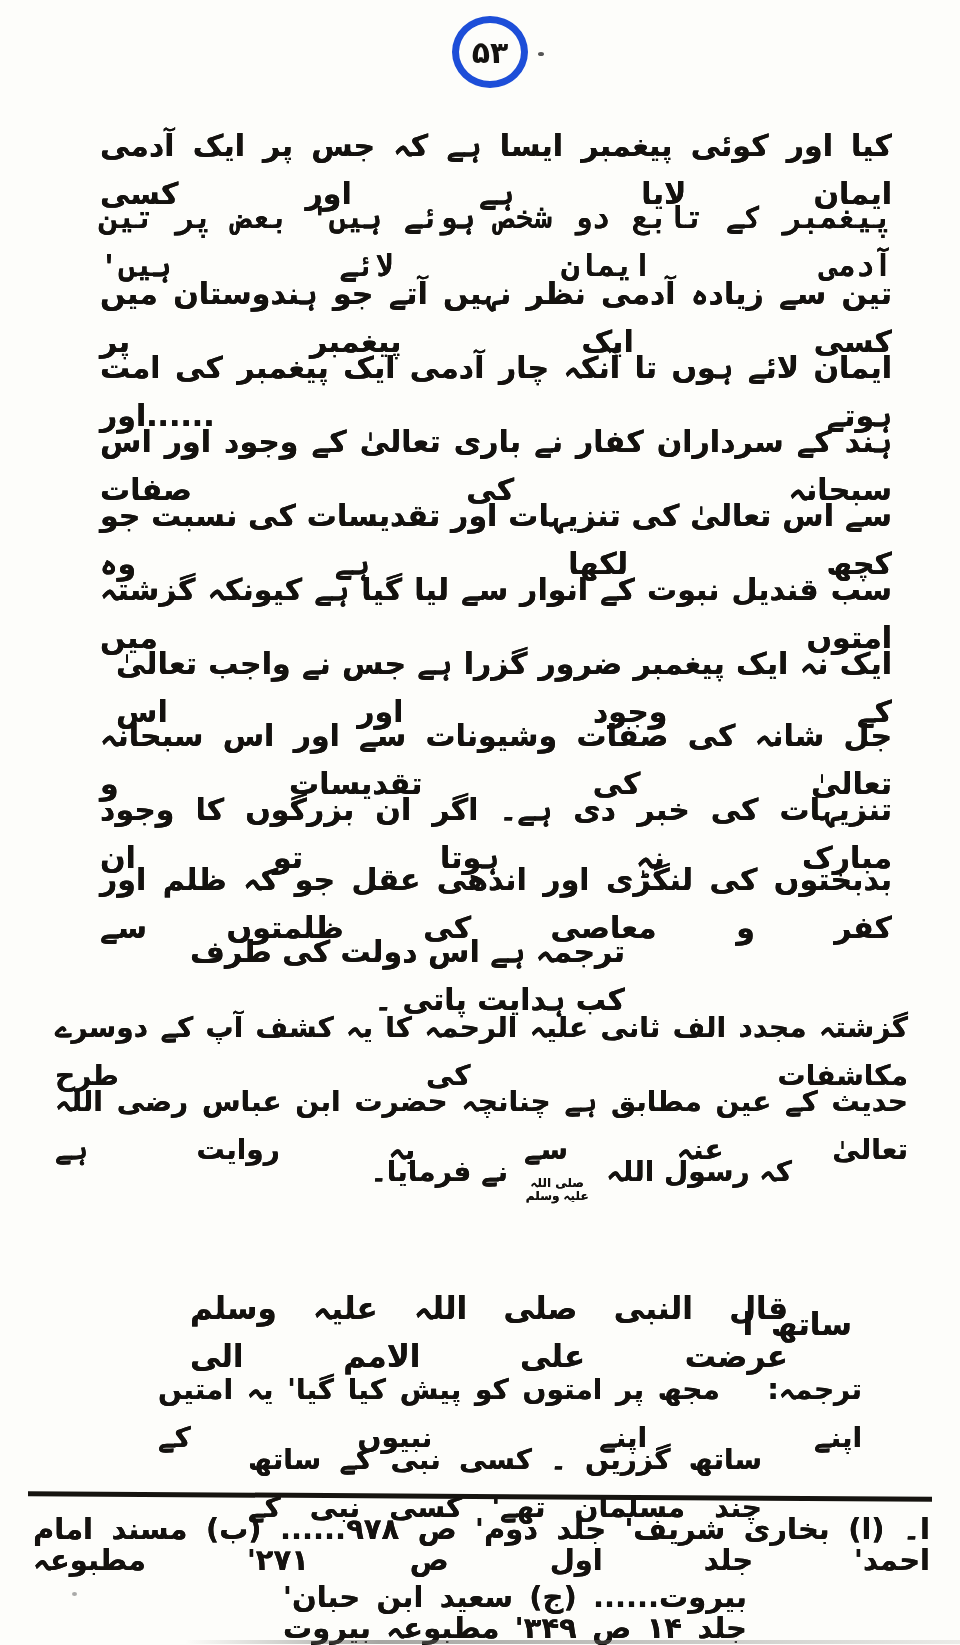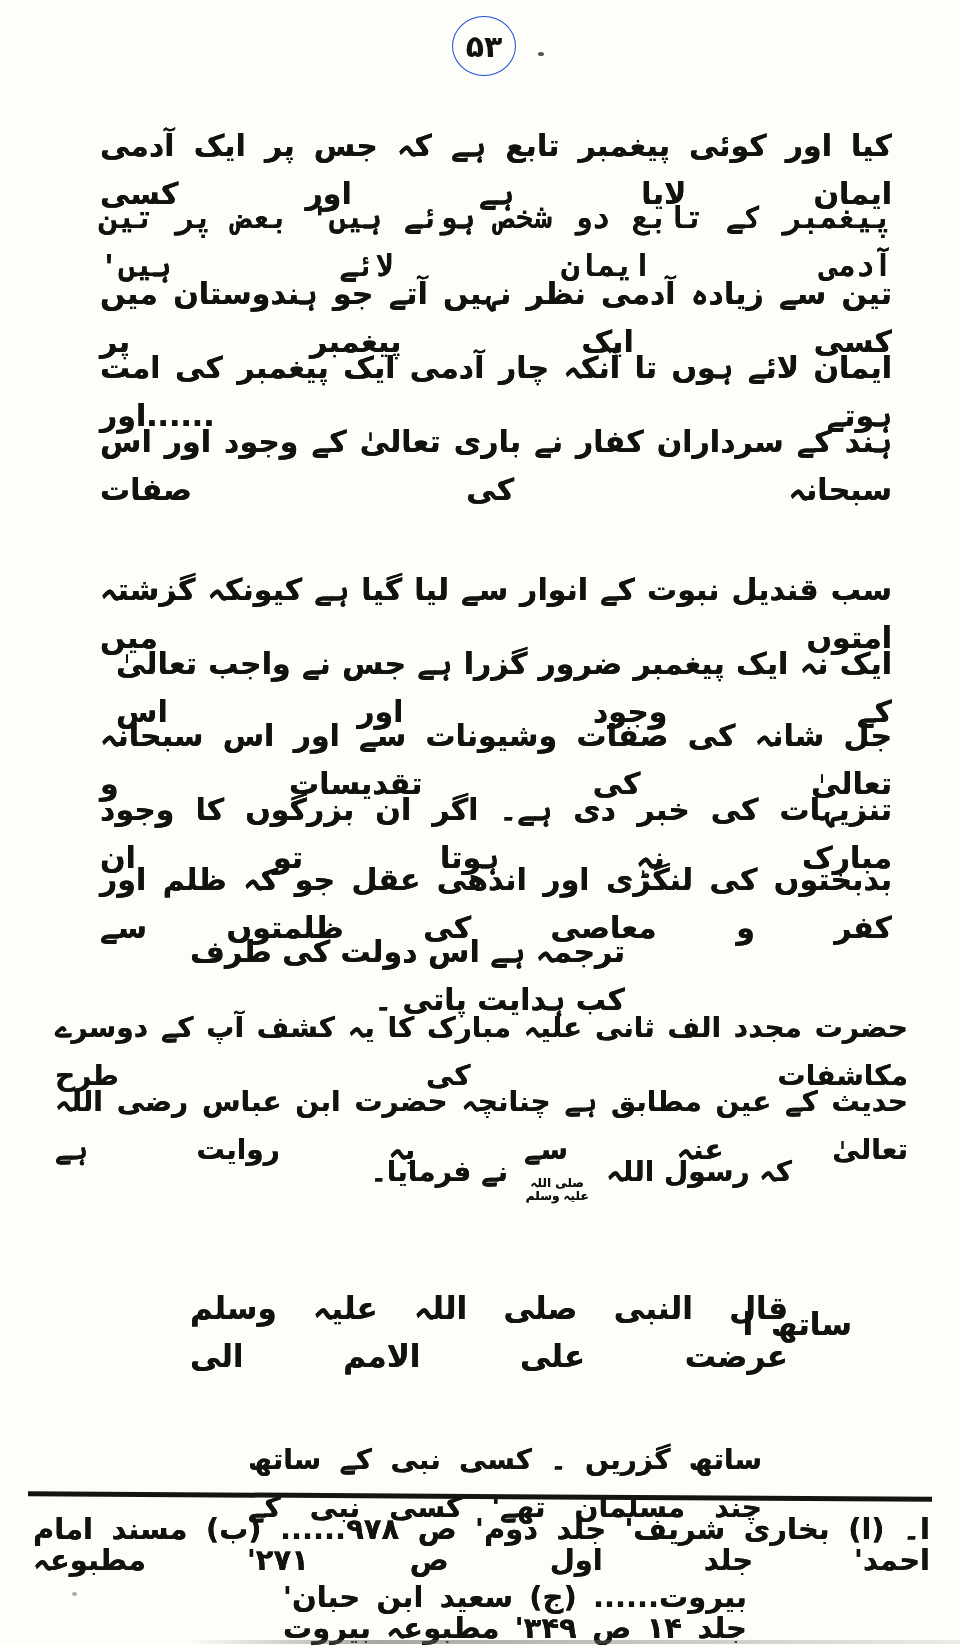--- a/index.html
+++ b/index.html
@@ -16,21 +16,21 @@
     white-space:normal;
   }
   .jl{text-align:justify;text-align-last:justify;}
   .rl{text-align:right;}
   .p2{font-size:28px;}
   .ar{font-size:31px;word-spacing:7px;}
   .tj{font-size:28px;}
   .fn{font-size:29px;line-height:31px;}
   .pgnum{
     position:absolute;left:452px;top:16px;width:62px;height:58px;
-    border:1px solid #1d4ed8;border-radius:50%;
+    border:7px solid #1d4ed8;border-radius:50%;
     display:flex;align-items:center;justify-content:center;
     font-size:30px;font-weight:700;color:#14120f;
   }
   .honorific{
     display:inline-flex;flex-direction:column;align-items:center;
     font-size:12px;line-height:13px;font-weight:700;
     vertical-align:-6px;margin:0 8px;
   }
   .rule{
     position:absolute;top:1494px;left:28px;width:904px;height:5px;
@@ -46,47 +46,52 @@
 </head>
 <body>
 
 <div class="page">
 
   <div class="pgnum">
     <span>۵۳</span>
   </div>
   <div class="speck" style="left:538px;top:52px;width:6px;height:4px;"></div>
 
-  <div class="line jl" style="top:122px;right:68px;left:100px;">کیا اور کوئی پیغمبر تابع ہے کہ جس پر ایک آدمی ایمان لایا ہے اور کسی</div>
+  <div class="line jl" style="top:122px;right:68px;left:100px;">کیا اور کوئی پیغمبر ایسا ہے کہ جس پر ایک آدمی ایمان لایا ہے اور کسی</div>
   <div class="line jl" style="top:196px;right:68px;left:100px;font-family:Liberation Mono, monospace;">پیغمبر کے تابع دو شخص ہوئے ہیں' بعض پر تین آدمی ایمان لائے ہیں'</div>
   <div class="line jl" style="top:270px;right:68px;left:100px;">تین سے زیادہ آدمی نظر نہیں آتے جو ہندوستان میں کسی ایک پیغمبر پر</div>
   <div class="line jl" style="top:344px;right:68px;left:100px;">ایمان لائے ہوں تا آنکہ چار آدمی ایک پیغمبر کی امت ہوتے ......اور</div>
   <div class="line jl" style="top:418px;right:68px;left:100px;">ہند کے سرداران کفار نے باری تعالیٰ کے وجود اور اس سبحانہ کی صفات</div>
+  <div class="line jl" style="top:492px;right:68px;left:100px;">سے اس تعالیٰ کی تنزیہات اور تقدیسات کی نسبت جو کچھ لکھا ہے وہ</div>
   <div class="line jl" style="top:566px;right:68px;left:100px;">سب قندیل نبوت کے انوار سے لیا گیا ہے کیونکہ گزشتہ امتوں میں</div>
   <div class="line jl" style="top:640px;right:68px;left:116px;">ایک نہ ایک پیغمبر ضرور گزرا ہے جس نے واجب تعالیٰ کے وجود اور اس</div>
   <div class="line jl" style="top:712px;right:68px;left:100px;">جل شانہ کی صفات وشیونات سے اور اس سبحانہ تعالیٰ کی تقدیسات و</div>
   <div class="line jl" style="top:786px;right:68px;left:100px;">تنزیہات کی خبر دی ہے۔ اگر ان بزرگوں کا وجود مبارک نہ ہوتا تو ان</div>
   <div class="line jl" style="top:856px;right:68px;left:100px;">بدبختوں کی لنگڑی اور اندھی عقل جو کہ ظلم اور کفر و معاصی کی ظلمتوں سے</div>
   <div class="line rl" style="top:928px;right:335px;left:150px;">ترجمہ ہے اس دولت کی طرف کب ہدایت پاتی ۔</div>
 
-  <div class="line jl p2" style="top:1004px;right:52px;left:55px;">حضرت مجدد الف ثانی علیہ مبارک کا یہ کشف آپ کے دوسرے مکاشفات کی طرح</div>
+  <div class="line jl p2" style="top:1004px;right:52px;left:55px;">گزشتہ مجدد الف ثانی علیہ الرحمہ کا یہ کشف آپ کے دوسرے مکاشفات کی طرح</div>
   <div class="line jl p2" style="top:1078px;right:52px;left:55px;">حدیث کے عین مطابق ہے چنانچہ حضرت ابن عباس رضی اللہ تعالیٰ عنہ سے یہ روایت ہے</div>
 
   <div class="line rl p2" style="top:1148px;right:168px;left:150px;">
     <span>کہ رسول اللہ</span>
     <span class="honorific">
       <span>صلی اللہ</span>
       <span>علیہ وسلم</span>
     </span>
     <span>نے فرمایا۔</span>
   </div>
 
   <div class="line jl ar" style="top:1284px;right:172px;left:190px;">قال النبی صلی اللہ علیہ وسلم عرضت علی الامم الی</div>
   <div class="line rl ar" style="top:1300px;right:108px;left:500px;">ساتھ ا</div>
 
+  <div class="line jl tj" style="top:1366px;right:98px;left:158px;">
+    <span class="tj-label">ترجمہ:</span>
+    <span>مجھ پر امتوں کو پیش کیا گیا' یہ امتیں اپنے اپنے نبیوں کے</span>
+  </div>
   <div class="line jl tj" style="top:1436px;right:198px;left:248px;">ساتھ گزریں ۔ کسی نبی کے ساتھ چند مسلمان تھے' کسی نبی کے</div>
 
   <div class="rule"></div>
 
   <div class="line jl fn" style="top:1514px;right:30px;left:33px;">
     <span>ا۔</span>
     <span>(ا) بخاری شریف' جلد دوم' ص ۹۷۸...... (ب) مسند امام احمد' جلد اول ص ۲۷۱' مطبوعہ</span>
   </div>
   <div class="line jl fn" style="top:1582px;right:213px;left:283px;">بیروت...... (ج) سعید ابن حبان' جلد ۱۴ ص ۳۴۹' مطبوعہ بیروت</div>
 

